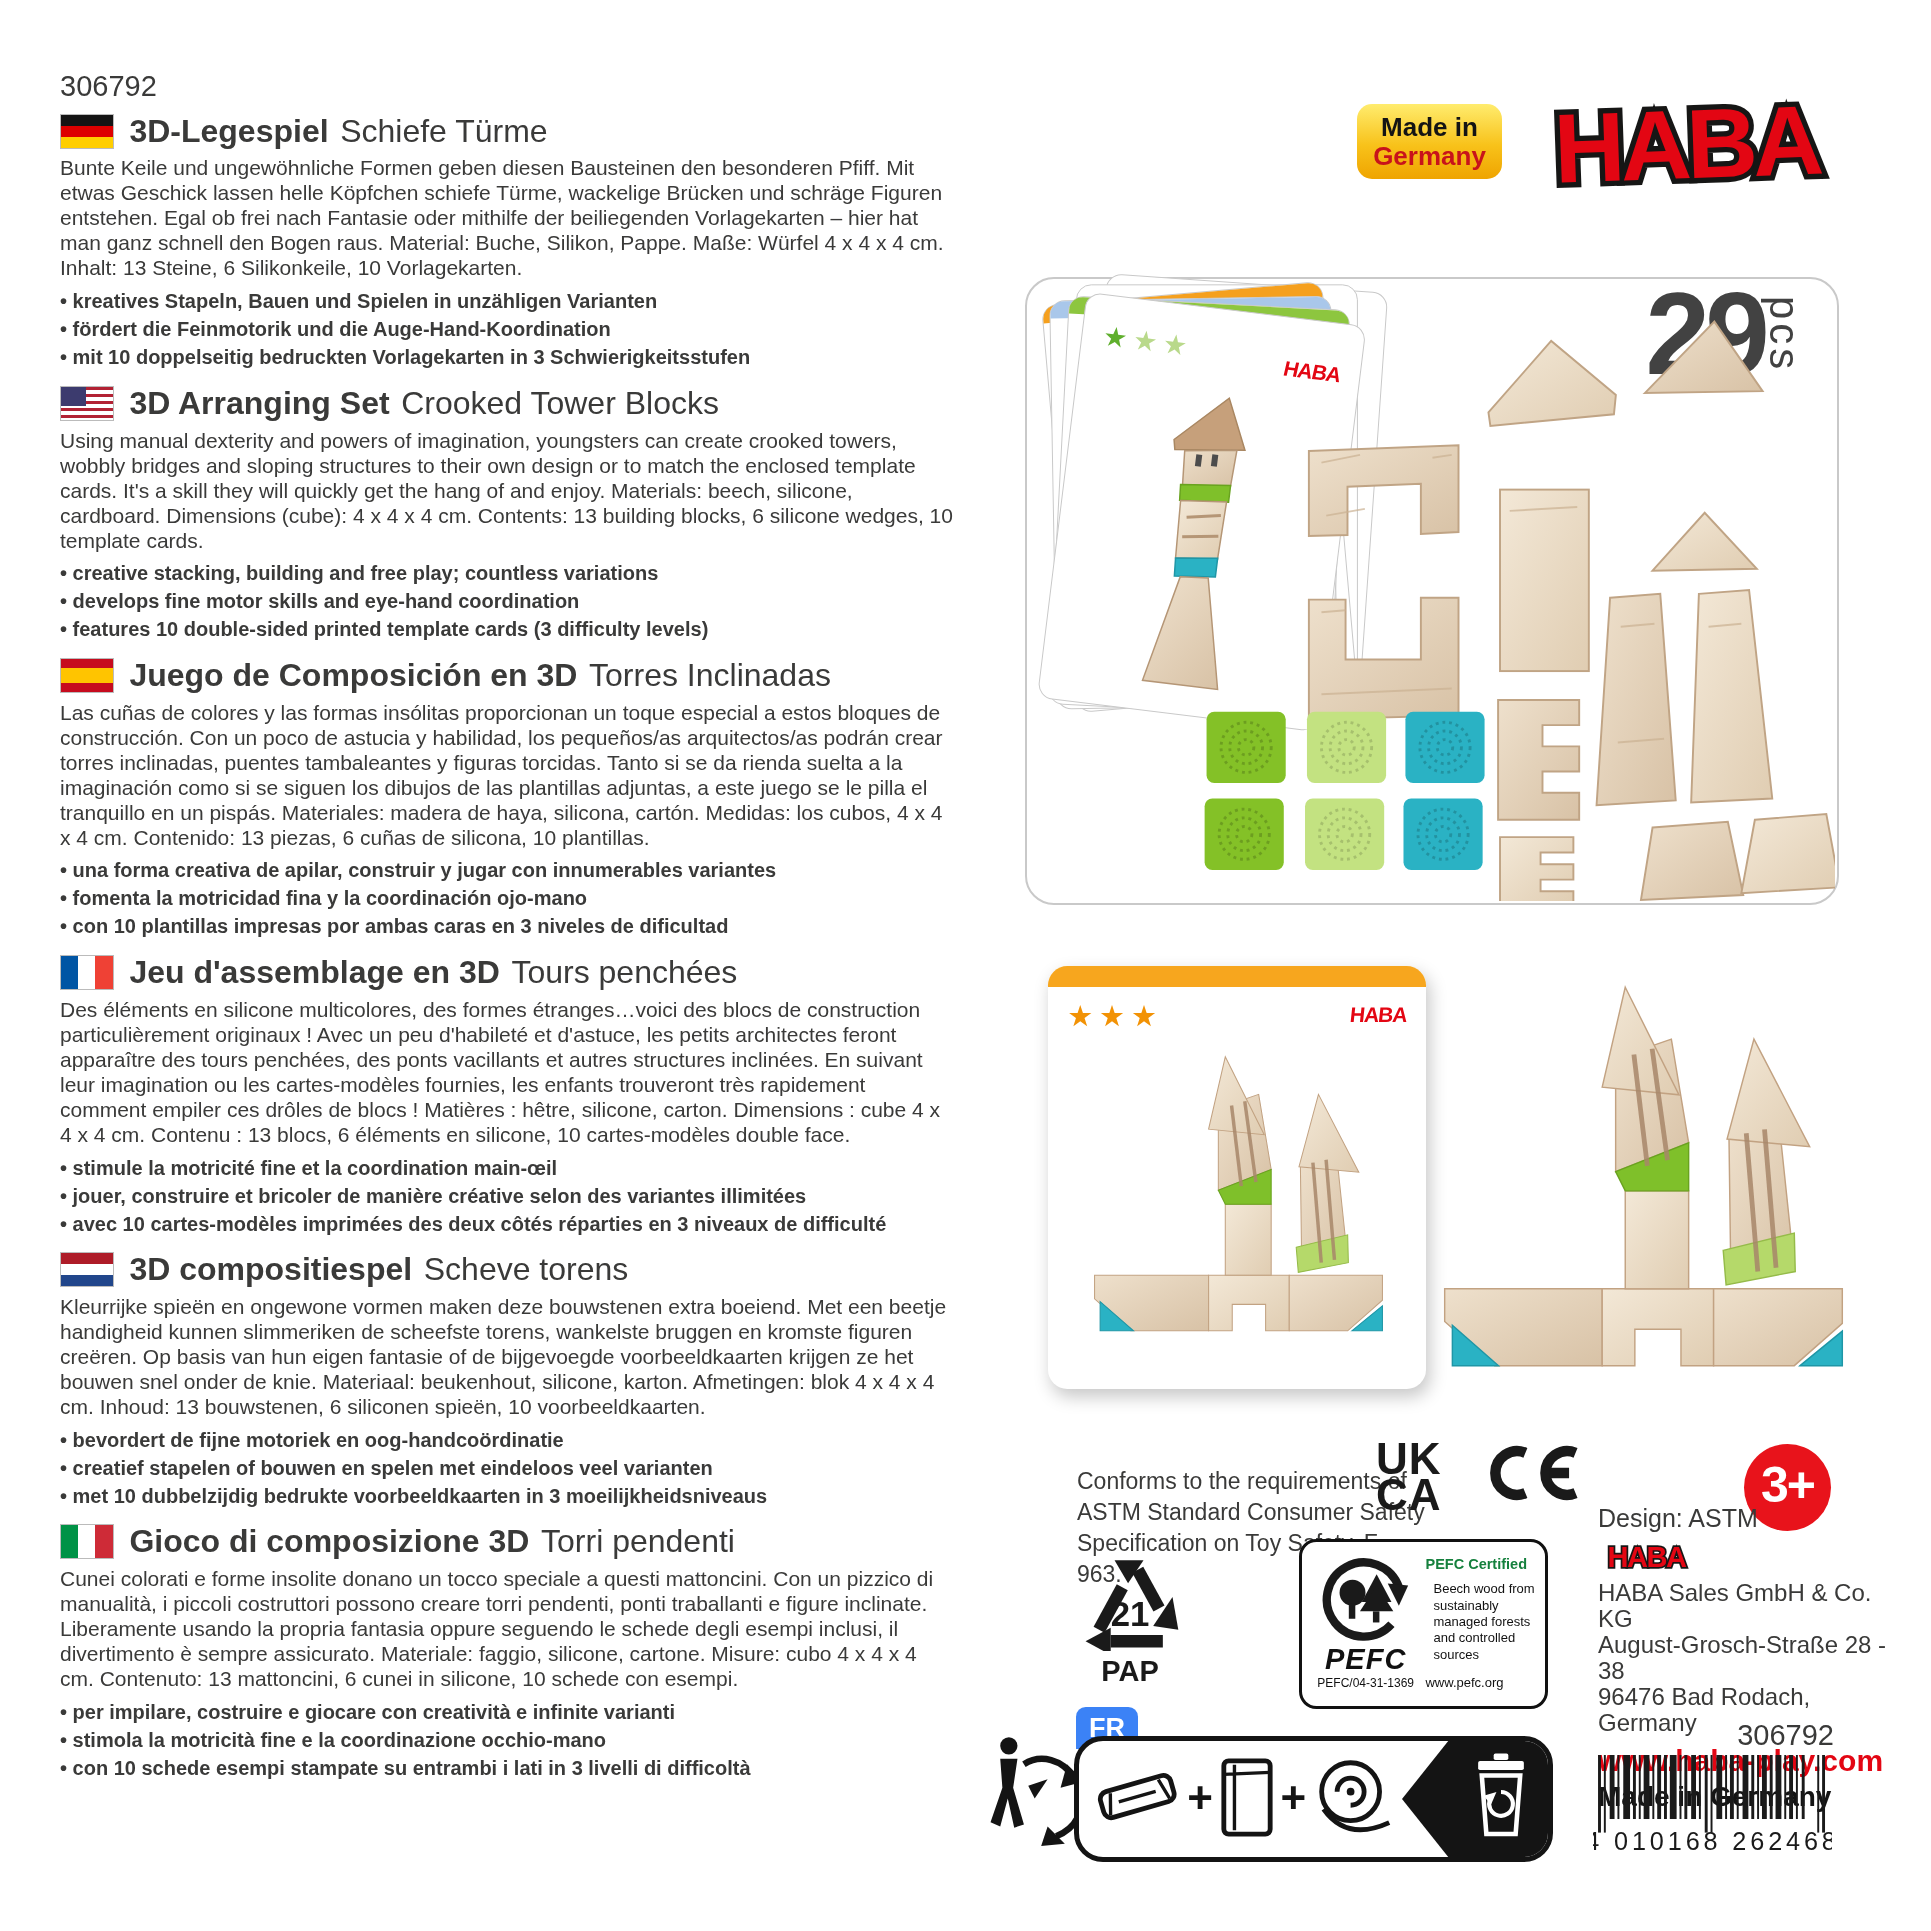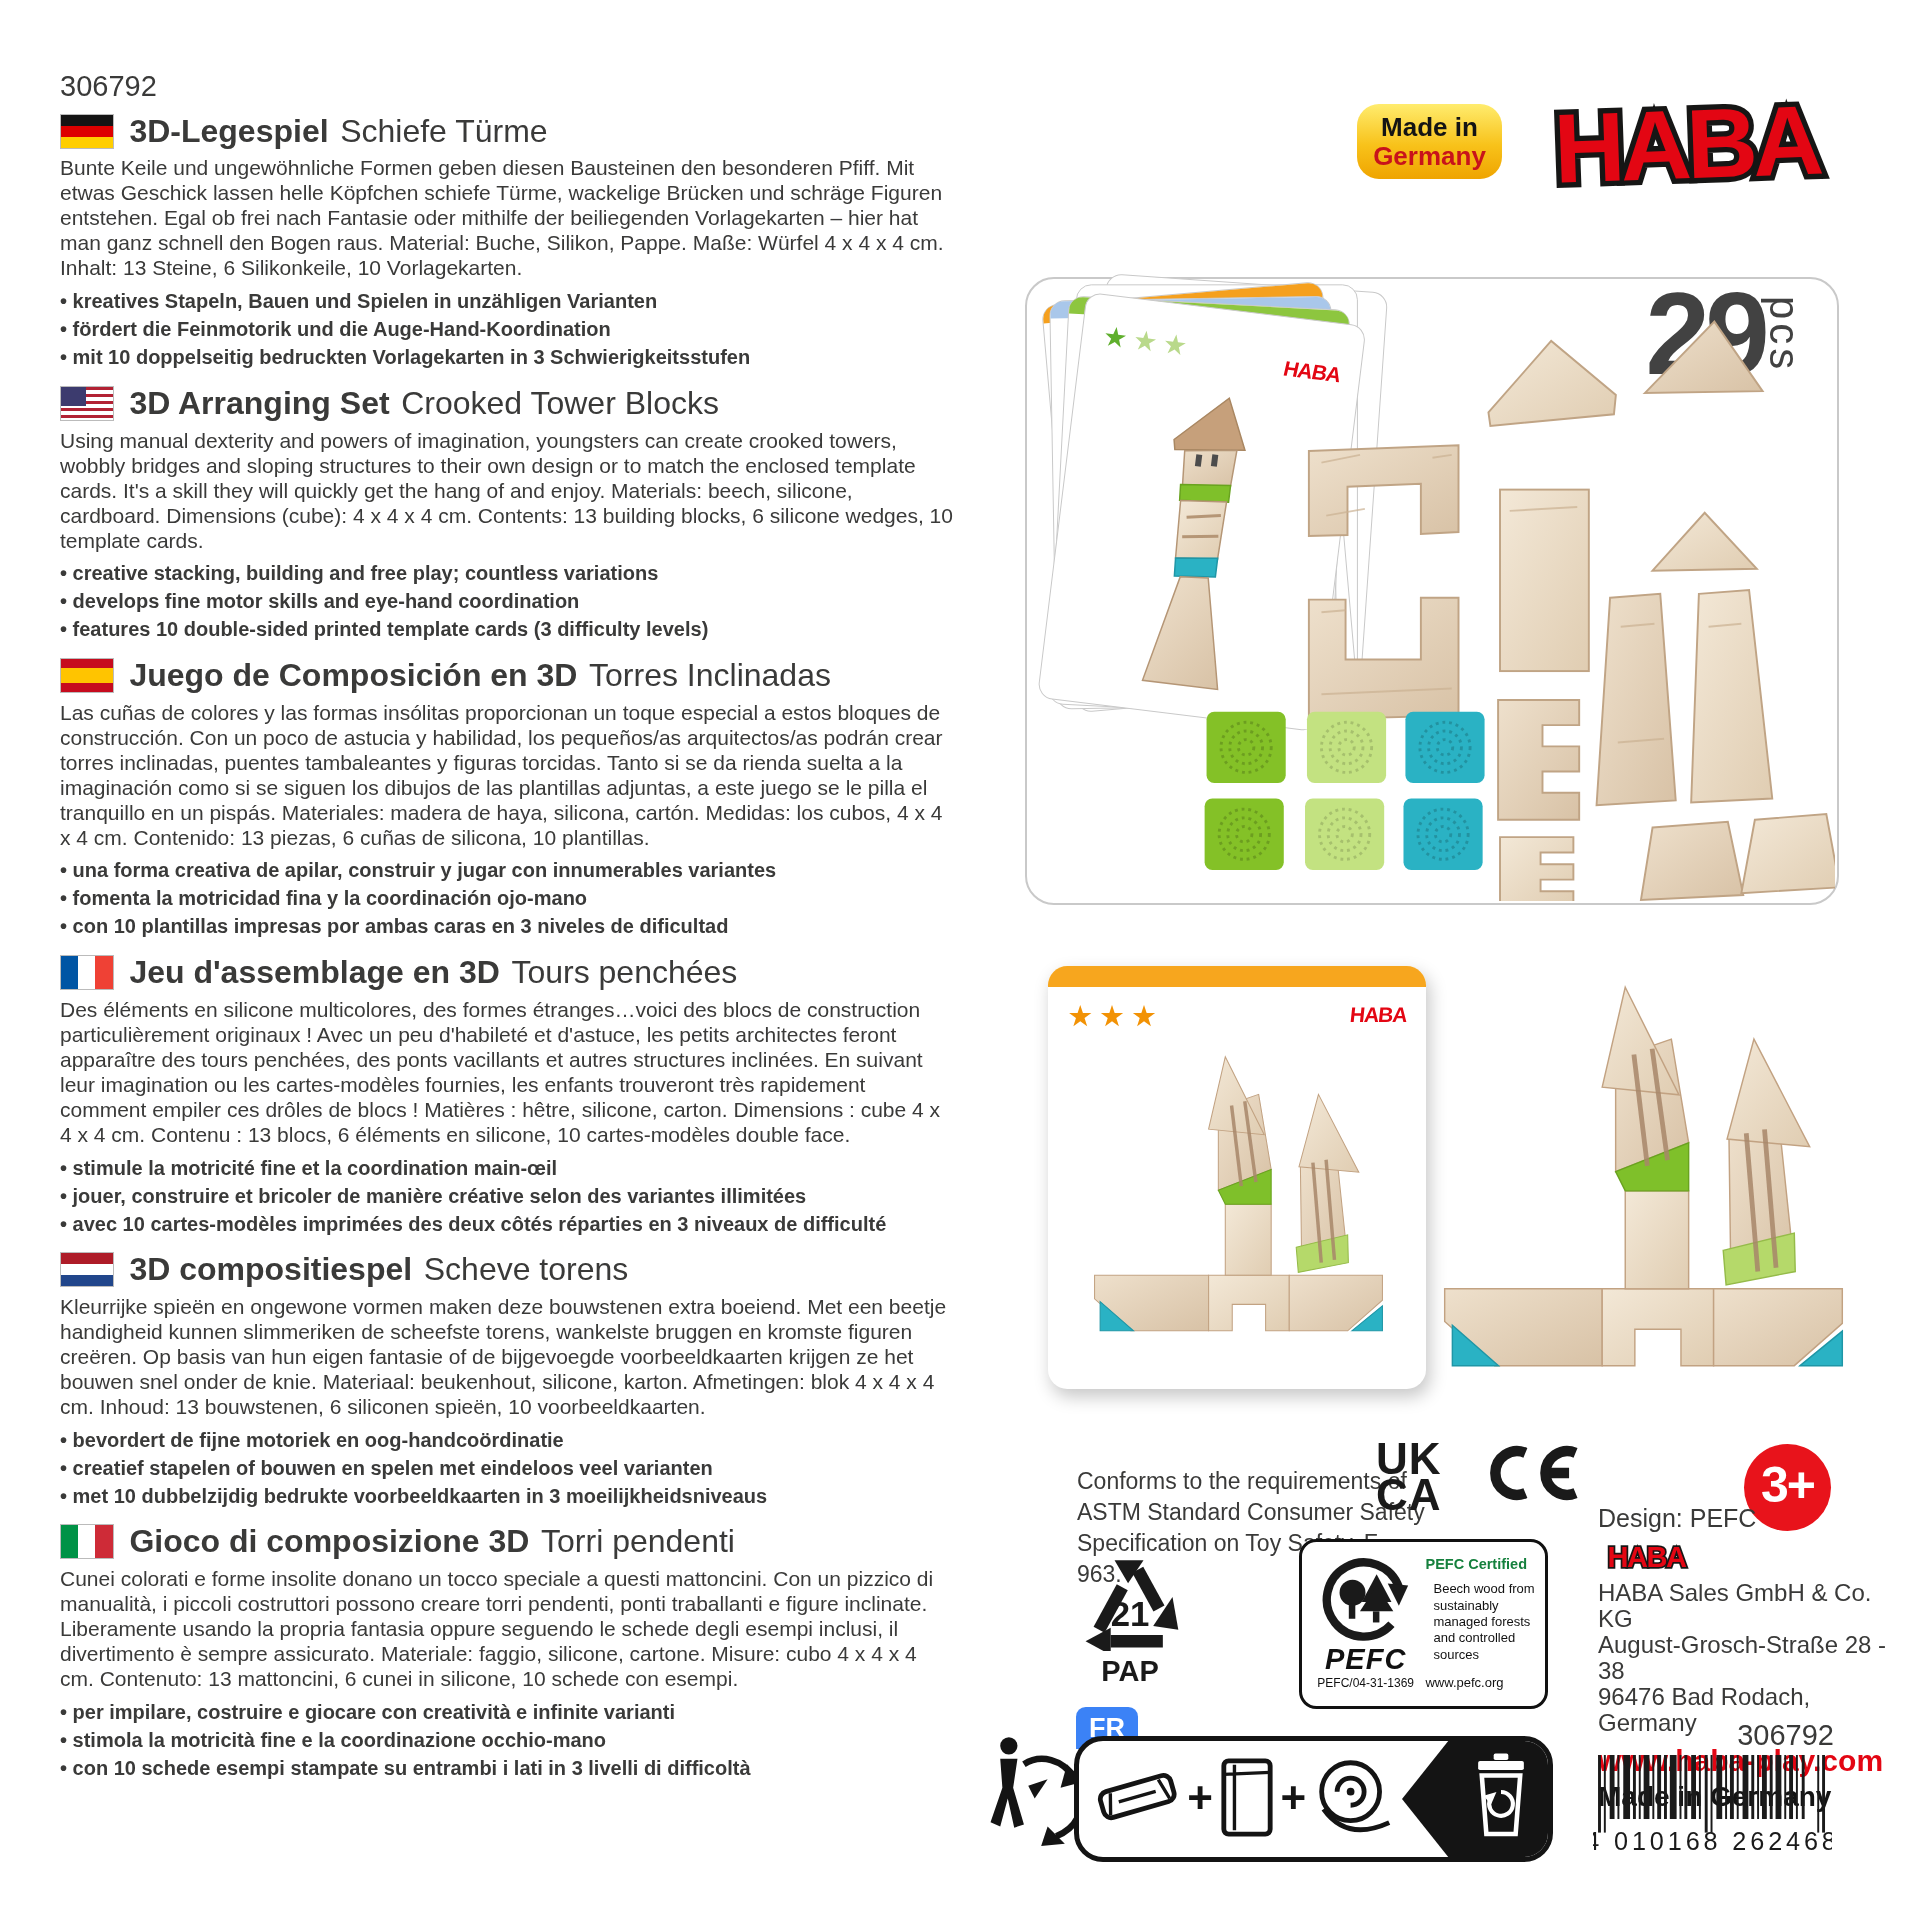--- a/index.html
+++ b/index.html
@@ -18,21 +18,21 @@
   .flag-fr{background:linear-gradient(to right,#0055a4 33%,#fff 33%,#fff 66%,#ef4135 66%);}
   .flag-nl{background:linear-gradient(to bottom,#ae1c28 33%,#fff 33%,#fff 66%,#21468b 66%);}
   .flag-it{background:linear-gradient(to right,#009246 33%,#fff 33%,#fff 66%,#ce2b37 66%);}
   .sec-title{font-size:32px;font-weight:bold;margin-right:11.6px;white-space:nowrap;}
   .sec-sub{font-size:32px;font-weight:normal;white-space:nowrap;}
   .body{font-size:21px;line-height:25px;margin:0 0 6.8px;}
   .bullet{font-size:20px;font-weight:bold;line-height:28px;}
   .bullet::before{content:"• ";}
 
   
-  .badge{left:1357px;top:104px;width:145px;height:75px;border-radius:22px;
+  .badge{left:1357px;top:104px;width:145px;height:75px;border-radius:15px;
     background:linear-gradient(to bottom,#ffec6e,#f8c21a 55%,#efa400);
     display:flex;flex-direction:column;align-items:center;justify-content:center;line-height:29px;}
   .badge .b1{font-weight:bold;font-size:26px;color:#141414;}
   .badge .b2{font-weight:bold;font-size:26px;color:#c8131b;}
 
   
   .panel1{left:1025px;top:277px;width:814px;height:628px;border:2.9px solid #c9c9c9;border-radius:29px;box-sizing:border-box;background:#fff;}
   .count-wrap{position:absolute;right:33px;top:1.9px;display:flex;}
   .count{font-size:116px;font-weight:bold;color:#424242;letter-spacing:-4.8px;line-height:106px;}
   .unit{writing-mode:vertical-rl;font-size:42px;color:#424242;letter-spacing:3.9px;margin-top:15.4px;line-height:39px;}
@@ -353,21 +353,21 @@
     <path d="M 112 10 A 27 27 0 1 0 112 60"></path>
     <path d="M 80 35 L 104 35"></path>
   </g>
 </svg>
 
 <div class="abs age">
     <span>3+</span>
   </div>
 
 <div class="abs design-block">
-  <div class="design-line">Design: PEFC</div>
+  <div class="design-line">Design: ASTM</div>
   <svg width="97" height="39" viewBox="0 0 100 40">
     <text x="50" y="31" text-anchor="middle" font-family="Liberation Sans" font-size="30" font-weight="900" fill="#e30613" stroke="#161615" stroke-width="3.5" paint-order="stroke" letter-spacing="-1.5">HABA</text>
   </svg>
   <div class="addr">HABA Sales GmbH &amp; Co. KG</div>
   <div class="addr">August-Grosch-Straße 28 - 38</div>
   <div class="addr">96476 Bad Rodach, Germany</div>
   <div class="site">www.haba-play.com</div>
   <div class="madein">Made in Germany</div>
 </div>
 

